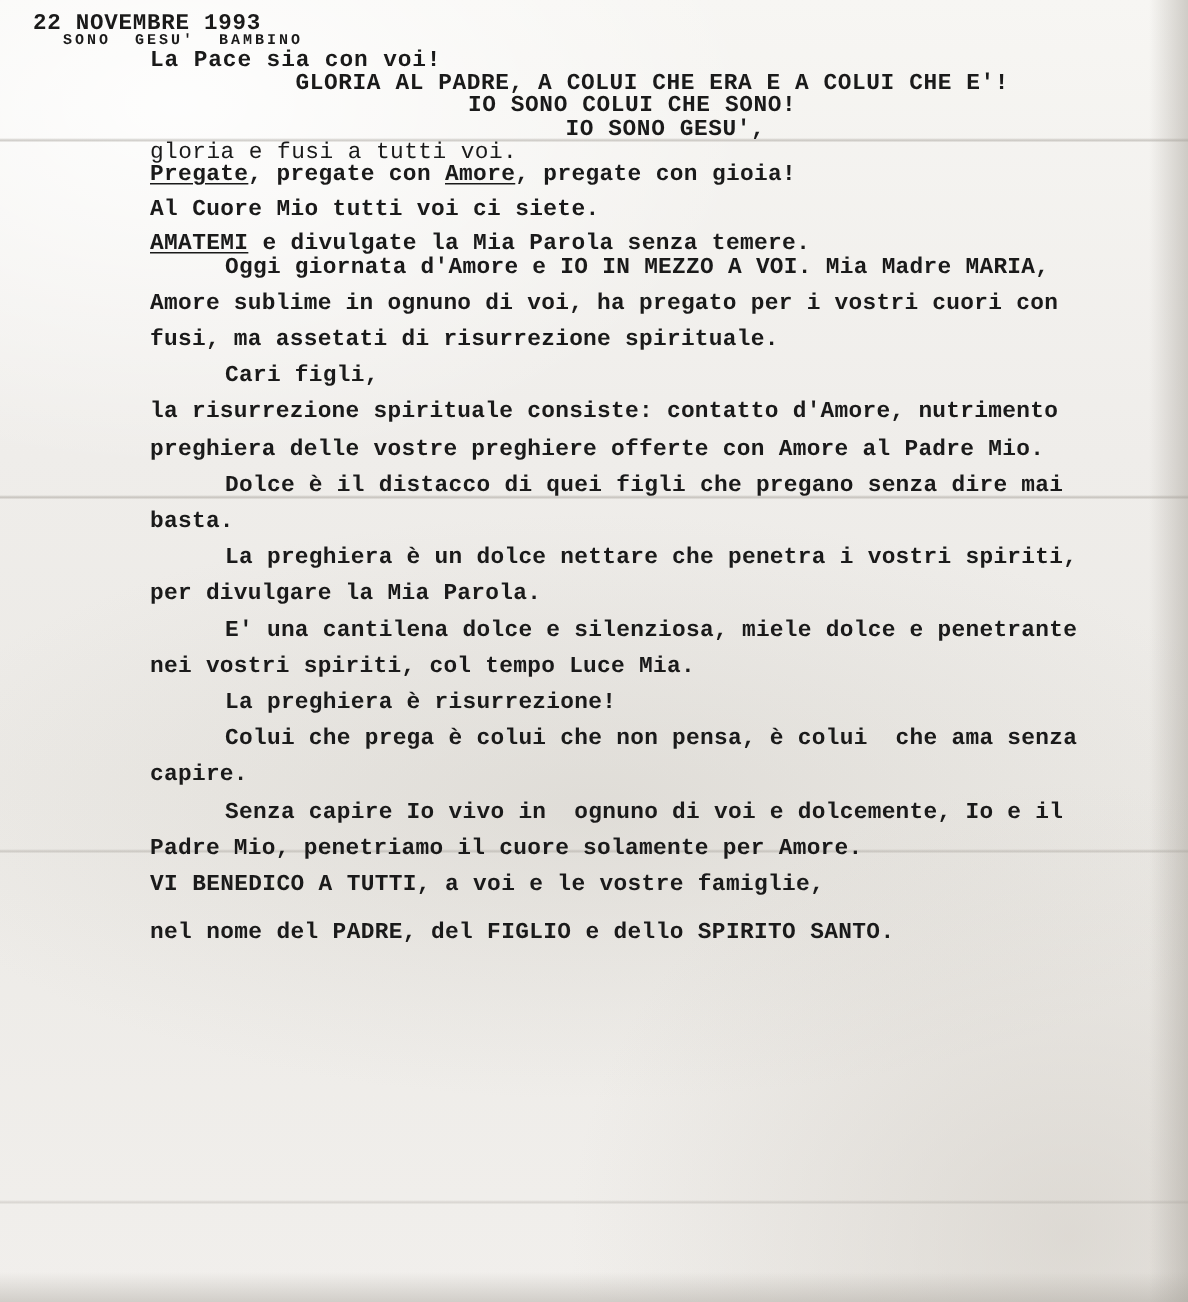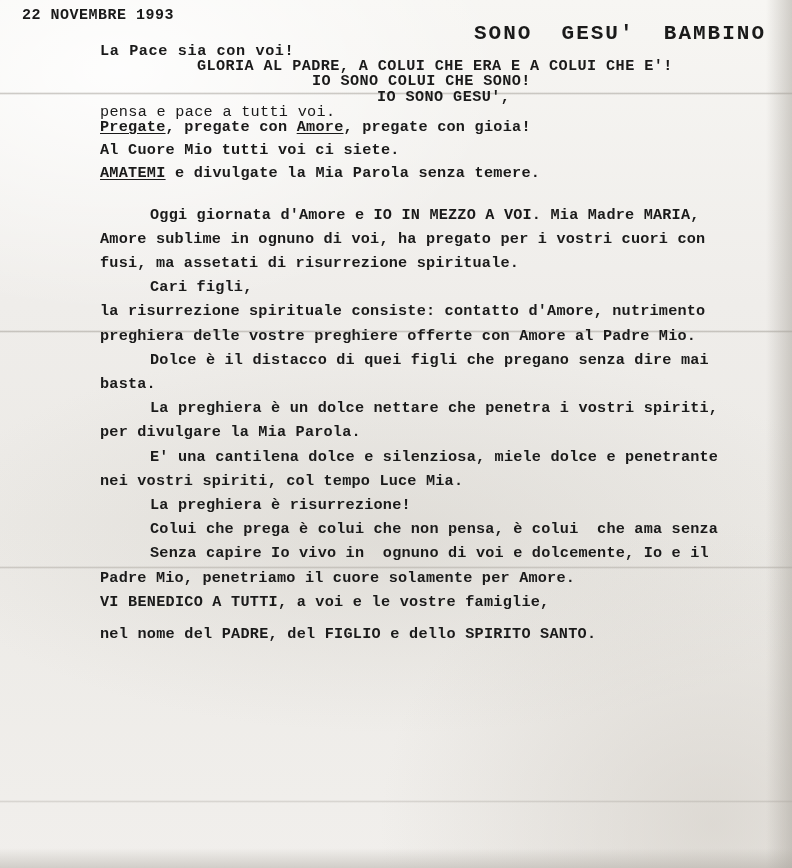--- a/index.html
+++ b/index.html
@@ -64,26 +64,26 @@
   }
 
   .date {
     font-weight: bold;
     font-size: 15px;
     letter-spacing: 0.5px;
     margin: 4px 0 0 0;
   }
 
   .title {
-    text-align: right;
+    text-align: left;
     font-weight: bold;
     letter-spacing: 2px;
     margin: 30px 0 0 0;
     padding-left: 20px;
-    font-size: 21px;
+    font-size: 10px;
   }
 
   p.line {
     margin: 0;
     white-space: pre-wrap;
   }
 
   .greeting {
     margin-top: 42px;
     padding-left: 78px;
@@ -122,21 +122,20 @@
   }
   .block p.line { margin-bottom: 8px; }
   .block p.line:last-child { margin-bottom: 0; }
 
   .indent { display: inline-block; width: 50px; }
 
   .u { text-decoration: underline; text-underline-offset: 2px; }
   .b { font-weight: bold; }
 
   .body-block {
-    margin-top: 26px;
     padding-left: 78px;
     letter-spacing: 0.2px;
   }
   .body-block p.line { margin-bottom: 9px; }
 
   .hang { margin-left: -56px; }
 
   .blessing {
     padding-left: 78px;
     letter-spacing: 0.25px;
@@ -160,21 +159,21 @@
     <p class="line date">22 NOVEMBRE 1993</p>
 
     <p class="line title">SONO  GESU'  BAMBINO</p>
 
     <p class="line greeting">La Pace sia con voi!</p>
 
     <p class="line shout1">GLORIA AL PADRE, A COLUI CHE ERA E A COLUI CHE E'!</p>
     <p class="line shout2">IO SONO COLUI CHE SONO!</p>
     <p class="line shout3">IO SONO GESU',</p>
 
-    <p class="line afterglory">pensa e pace a tutti voi.</p>
+    <p class="line afterglory">gloria e fusi a tutti voi.</p>
 
     <div class="block">
       <p class="line"><span class="u b">Pregate</span><span class="b">, pregate con </span><span class="u b">Amore</span><span class="b">, pregate </span><span class="b">con gioia!</span></p>
       <p class="line b">Al Cuore Mio tutti voi ci siete.</p>
       <p class="line"><span class="u b">AMATEMI</span><span class="b"> e divulgate la Mia Parola senza temere.</span></p>
     </div>
 
     <div class="body-block">
       <p class="line b"><span class="indent"></span><span>Oggi giornata d'Amore e IO IN MEZZO A VOI. Mia Madre MARIA,</span></p>
       <p class="line b hang">Amore sublime in ognuno di voi, ha pregato per i vostri cuori con</p>
@@ -189,20 +188,21 @@
 
       <p class="line b"><span class="indent"></span><span>La preghiera è un dolce nettare che penetra i vostri spiriti,</span></p>
       <p class="line b hang">per divulgare la Mia Parola.</p>
 
       <p class="line b"><span class="indent"></span><span>E' una cantilena dolce e silenziosa, miele dolce e penetrante</span></p>
       <p class="line b hang">nei vostri spiriti, col tempo Luce Mia.</p>
 
       <p class="line b"><span class="indent"></span><span>La preghiera è risurrezione!</span></p>
 
       <p class="line b"><span class="indent"></span><span>Colui che prega è colui che non pensa, è colui  che ama senza</span></p>
+      <p class="line b hang">capire.</p>
 
       <p class="line b"><span class="indent"></span><span>Senza capire Io vivo in  ognuno di voi e dolcemente, Io e il</span></p>
       <p class="line b hang">Padre Mio, penetriamo il cuore solamente per Amore.</p>
     </div>
 
     <div class="blessing">
       <p class="line b">VI BENEDICO A TUTTI, a voi e le vostre famiglie,</p>
       <p class="line b">nel nome del PADRE, del FIGLIO e dello SPIRITO SANTO.</p>
     </div>
 

